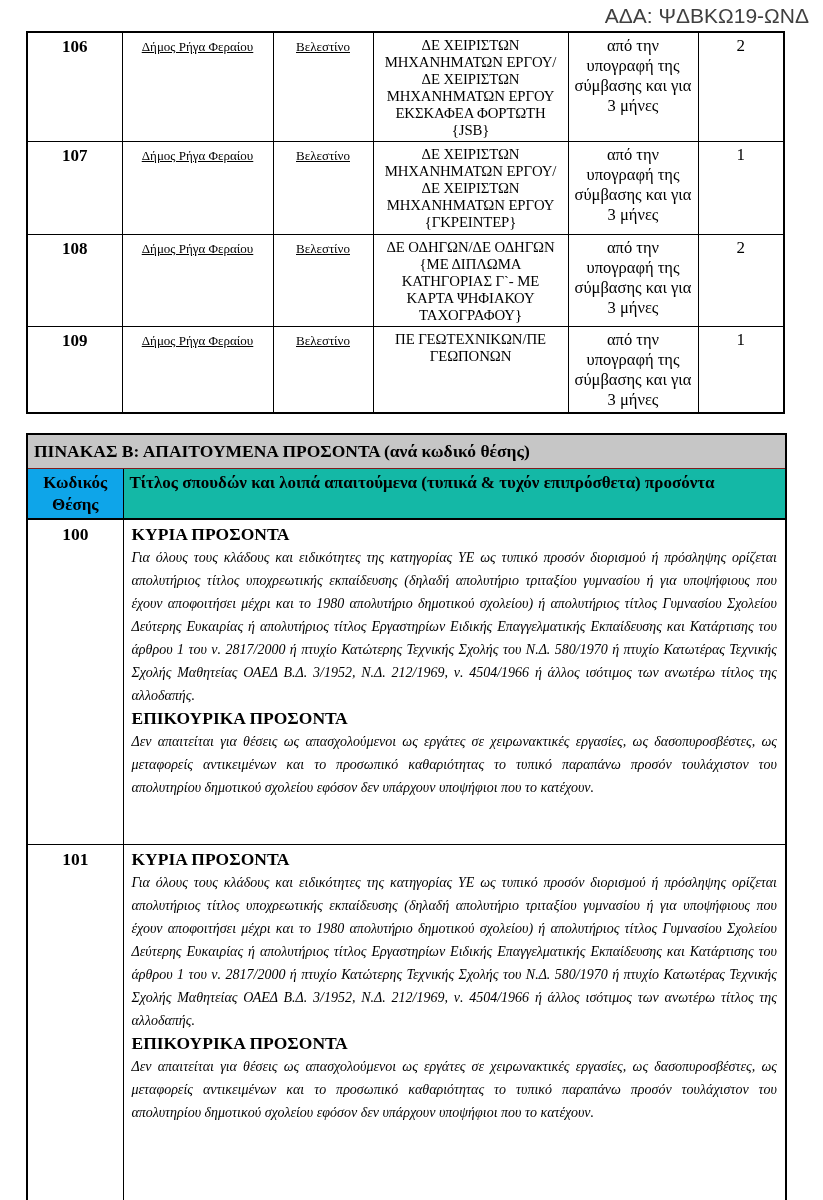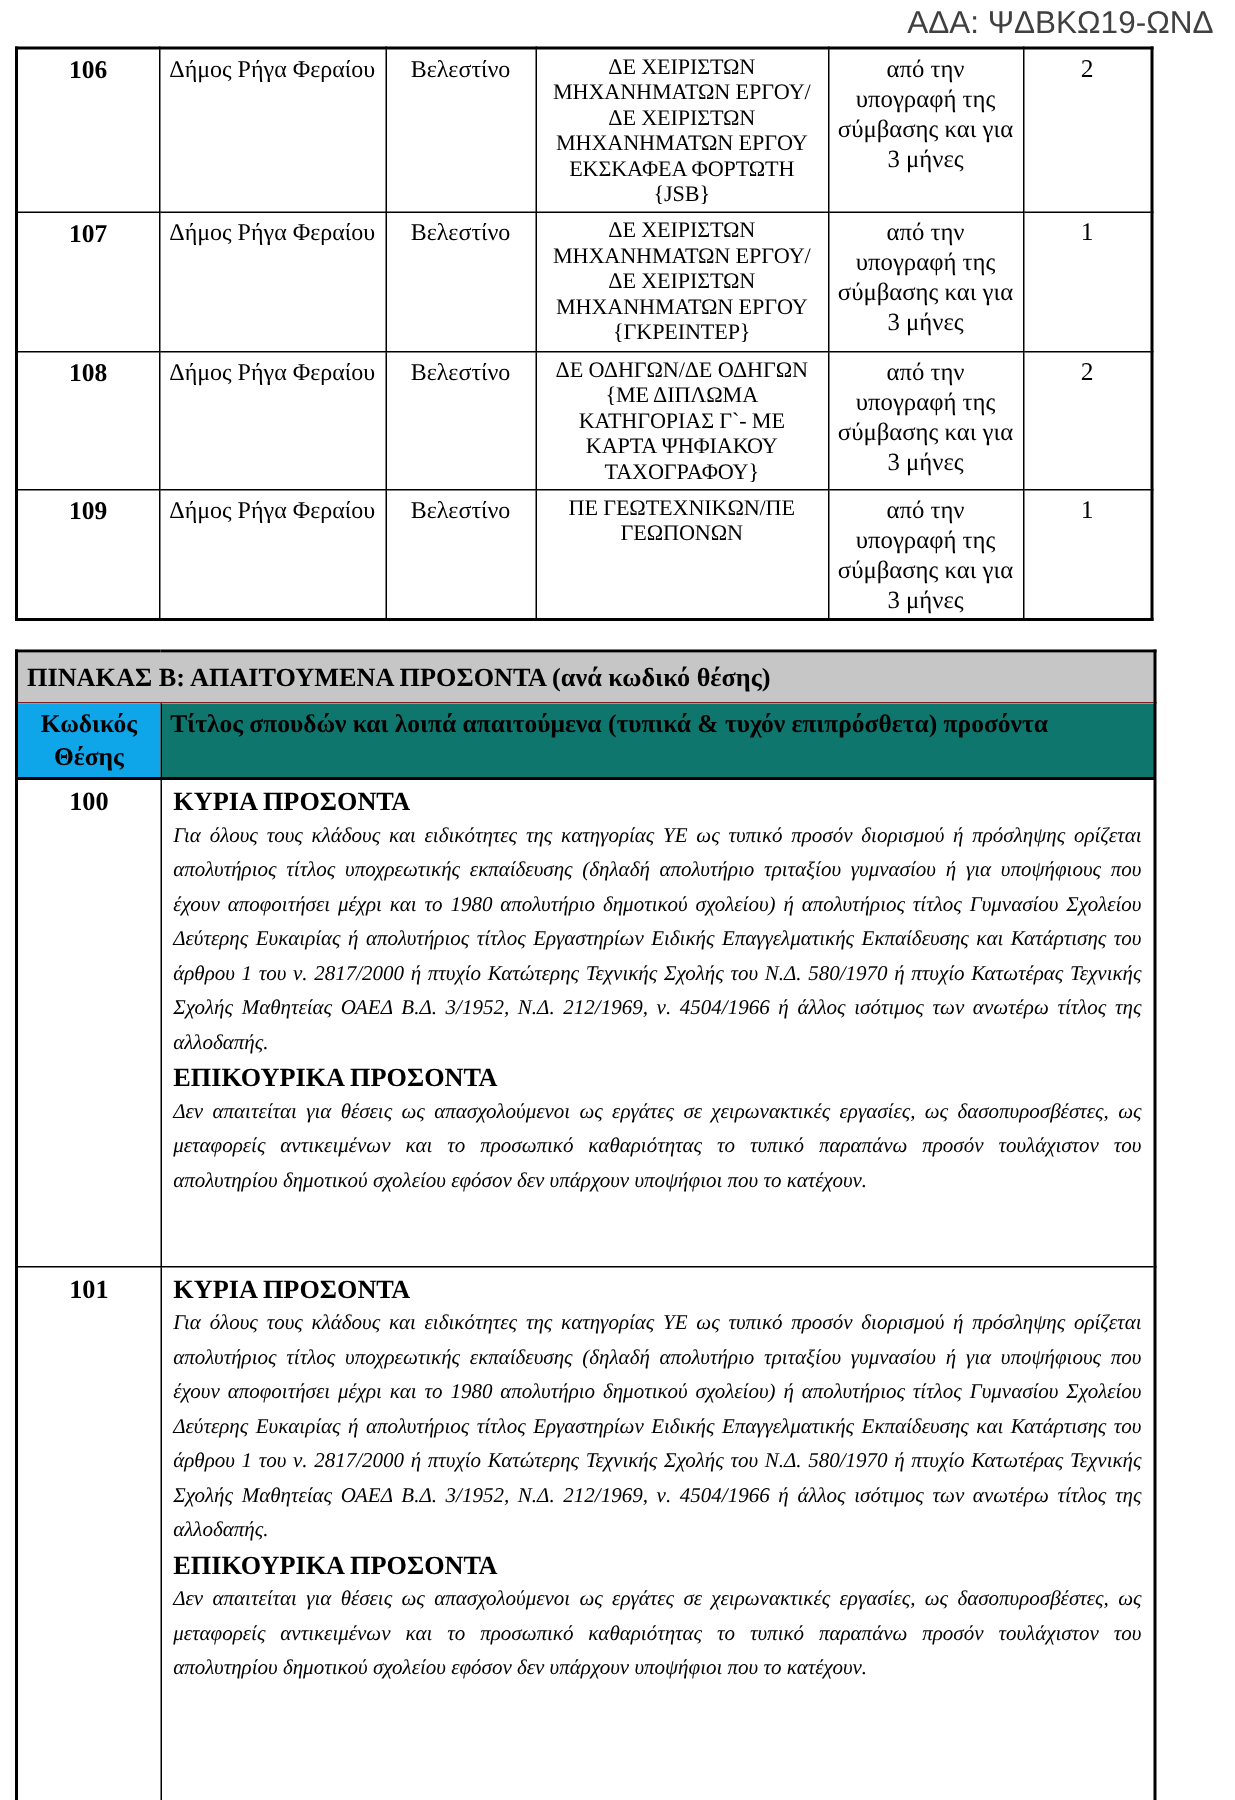--- a/index.html
+++ b/index.html
@@ -19,41 +19,42 @@
     margin: 3px 14px 0 0;
     text-align: right;
     font-family: "Liberation Sans", sans-serif;
     font-size: 21px;
     line-height: 26px;
     color: #404040;
   }
   table {
     border-collapse: collapse;
     table-layout: fixed;
-    margin-left: 10px;
+    margin-left: 26px;
   }
   table.tbl-a { margin-top: 2px; width: 757px; }
   table.tbl-b { margin-top: 19px; width: 759px; }
   td {
     border: 1px solid #000;
     vertical-align: top;
     padding: 2px 3px;
     overflow: hidden;
   }
   table { border: 2px solid #000; }
   .tbl-a td { text-align: center; }
   .code-cell {
     font-weight: bold;
     font-size: 17px;
     padding-top: 4px;
   }
   .muni-cell, .loc-cell {
-    font-size: 16px;
+    font-size: 13px;
     line-height: 21px;
     padding-top: 3px;
+    text-decoration: underline;
   }
   .spec-cell {
     font-size: 14.8px;
     line-height: 17px;
     padding-top: 4px;
     letter-spacing: -0.1px;
   }
   .dur-cell {
     font-size: 16.5px;
     line-height: 20px;
@@ -76,21 +77,21 @@
   .tblb-head-code {
     background: #0ea5e9;
     font-weight: bold;
     font-size: 17px;
     line-height: 22px;
     text-align: center;
     padding-top: 3px;
     border-bottom: 2px solid #000;
   }
   .tblb-head-title {
-    background: #0f766e;
+    background: #14b8a6;
     font-weight: bold;
     font-size: 17px;
     line-height: 22px;
     text-align: left;
     padding: 3px 4px 0 6px;
     border-bottom: 2px solid #000;
   }
   .tblb-code-cell {
     font-weight: bold;
     font-size: 17.5px;

